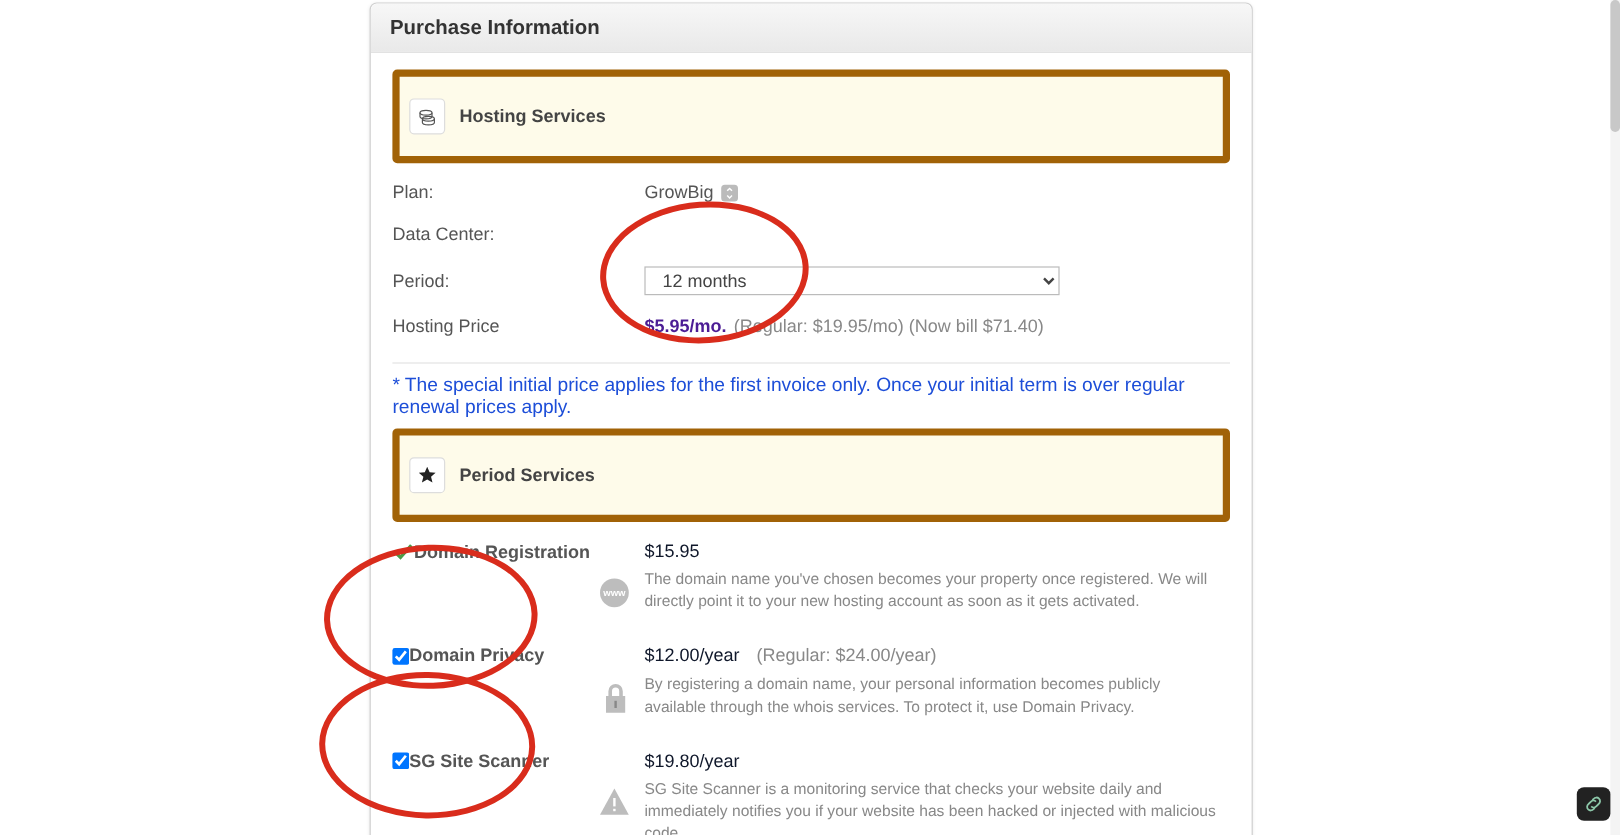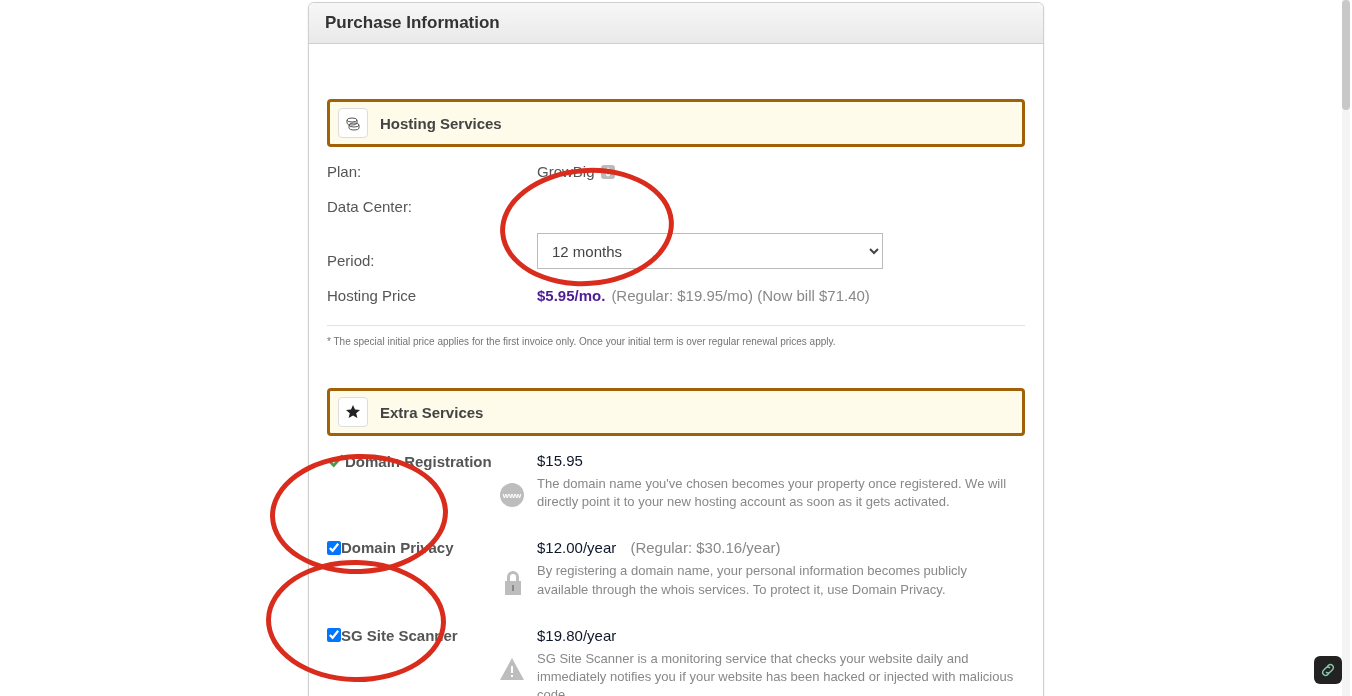--- a/index.html
+++ b/index.html
@@ -27,54 +27,53 @@
     border-bottom: 1px solid #d0d0d0;
     border-radius: 6px 6px 0 0;
     padding: 10px 16px;
     font-size: 17px;
     font-weight: 700;
     color: #333;
   }
   .panel-body { padding: 14px 18px 30px 18px; }
   .section-bar {
     background: #fefbea;
-    border: 3px solid #a16207;
+    border: 6px solid #a16207;
     border-radius: 4px;
     display: flex;
     align-items: center;
-    padding: 6px 8px;
+    padding: 18px 8px;
     margin-bottom: 16px;
-    margin-top: 41px;
   }
   .section-icon {
     width: 28px; height: 28px;
     background: #fff;
     border: 1px solid #ddd;
     border-radius: 4px;
     display: flex; align-items: center; justify-content: center;
     margin-right: 12px;
   }
   .section-title { font-weight: 700; color: #444; font-size: 15px; }
-  .row { display: flex; align-items: flex-end; margin-bottom: 18px; font-size: 15px; color:#555; }
+  .row { display: flex; align-items: center; margin-bottom: 18px; font-size: 15px; color:#555; }
   .row .label { width: 210px; }
   .row .val { flex: 1; display:flex; align-items:center; gap:6px;}
   .chip {
     width:14px; height:14px; border-radius:3px; background:#bbb;
     display:inline-flex; align-items:center; justify-content:center;
     font-size:10px; color:#fff;
   }
   select.period {
-    width: 346px; height: 36px; border: 1px solid #bbb; background: #fff;
+    width: 346px; height: 24px; border: 1px solid #bbb; background: #fff;
     font-size: 15px; padding: 0 10px; color:#444;
   }
   .price-line { display:flex; gap:6px; font-size:15px; }
   .price-green { color:#4c1d95; font-weight:700; }
   .price-grey { color:#888; }
   .divider { border-top: 1px solid #e3e3e3; margin: 12px 0 10px 0; }
-  .footnote { font-size: 10px; color:#737373; margin-bottom: 22px; }
+  .footnote { font-size: 16px; color:#1d4ed8; margin-bottom: 8px; }
   .service {
     display:flex; margin-bottom: 28px; font-size:15px;
   }
   .svc-left { width: 210px; font-weight: 700; color:#555; position:relative;}
   .svc-left .svc-head { display:flex; align-items:center; gap:0;}
   .svc-left .svc-head svg.check { color:#4a9b46; }
   .svc-left input[type=checkbox]{ width:14px; height:14px; margin:0;}
   .svc-left .svc-icon { position:absolute; right:12px; top:30px; }
   .svc-right { flex:1; }
   .svc-price { color:#0f172a; font-weight:400; }
@@ -154,21 +153,21 @@
 
     <div class="divider"></div>
     <div class="footnote">* The special initial price applies for the first invoice only. Once your initial term is over regular renewal prices apply.</div>
 
     <div class="section-bar">
       <div class="section-icon">
         <svg width="16" height="16" viewBox="0 0 16 16" fill="#222">
             <path d="M8 1l2 4.5 5 .4-3.8 3.3 1.2 4.8L8 11.5 3.6 14l1.2-4.8L1 5.9l5-.4z"></path>
           </svg>
       </div>
-      <div class="section-title">Extra Services</div>
+      <div class="section-title">Period Services</div>
     </div>
 
     <div class="service">
       <div class="svc-left">
         <div class="svc-head">
           <svg class="check" width="18" height="18" viewBox="0 0 16 16">
               <path d="M2 8l4 4 8-9" stroke="#4a9b46" stroke-width="2.5" fill="none"></path>
             </svg>
           <span>Domain Registration</span>
         </div>
@@ -193,21 +192,21 @@
         </div>
         <span class="svc-icon">
           <svg width="24" height="28" viewBox="0 0 24 28" fill="#bdbdbd">
               <path d="M6 12V8a6 6 0 1 1 12 0v4h2v14H4V12h2zm3 0h6V8a3 3 0 1 0-6 0v4z"></path>
               <rect x="11" y="16" width="2" height="6" fill="#888"></rect>
             </svg>
         </span>
       </div>
       <div class="svc-right">
         <span class="svc-price">$12.00/year</span>
-        <span class="svc-reg">(Regular: $30.16/year)</span>
+        <span class="svc-reg">(Regular: $24.00/year)</span>
         <div class="svc-desc">By registering a domain name, your personal information becomes publicly available through the whois services. To protect it, use Domain Privacy.</div>
       </div>
     </div>
 
     <div class="service" style="margin-bottom:10px;">
       <div class="svc-left">
         <div class="svc-head">
           <input type="checkbox" checked="" style="">
           <span>SG Site Scanner</span>
         </div>

